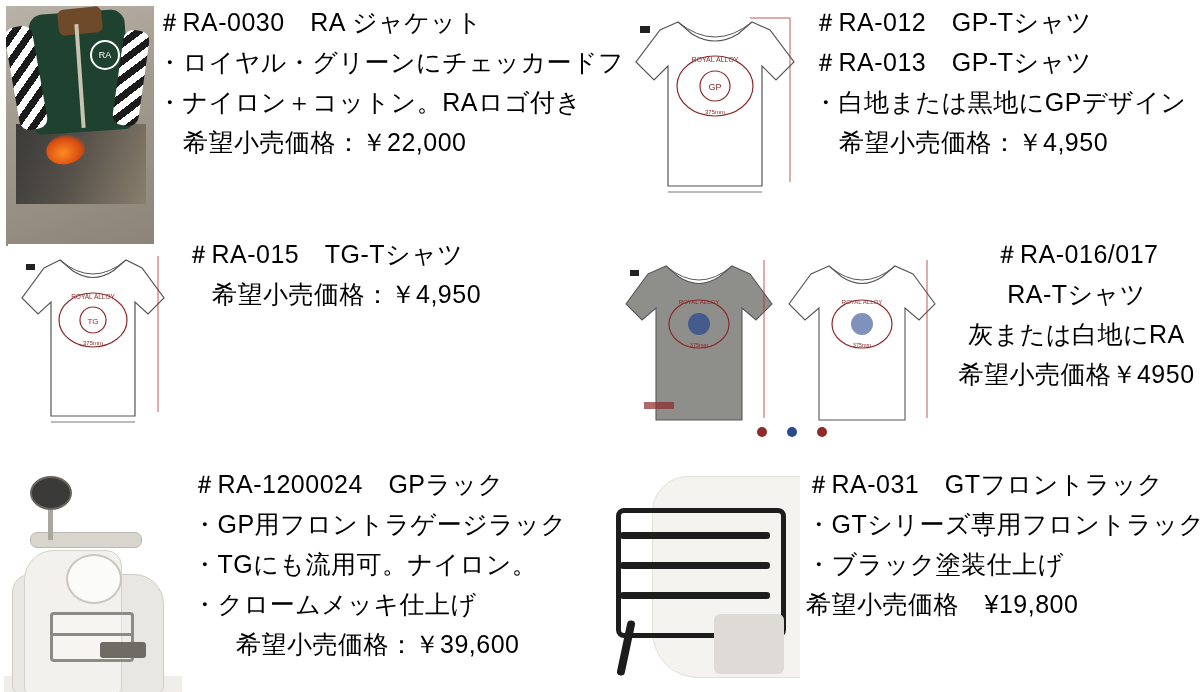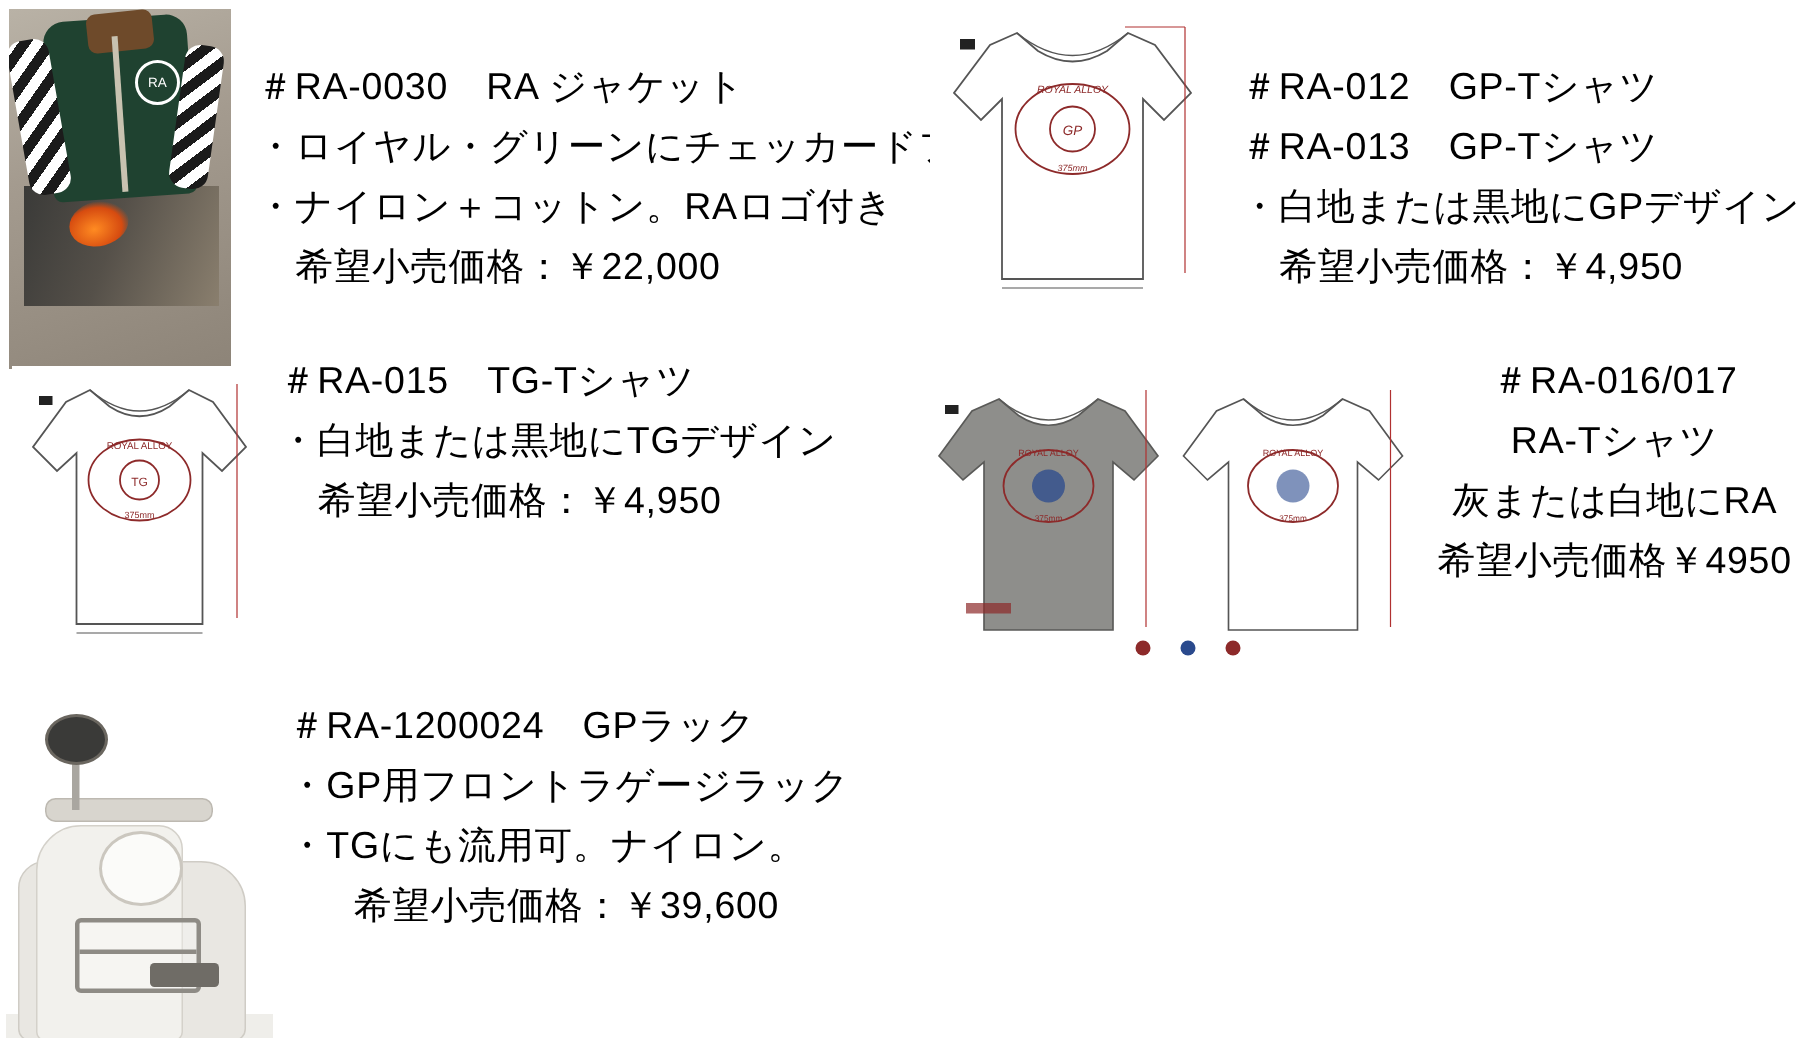--- a/index.html
+++ b/index.html
@@ -49,21 +49,21 @@
   .indent-1 { padding-left: 26px; }
   .indent-2 { padding-left: 44px; }
 
   
   .r1 { height: 220px; }
   .r1 .img-jacket {
     width: 148px; height: 240px; margin: 6px 0 0 6px;
     background: #9a9287;
     border: 0;
   }
-  .r1 .text-box { padding-top: 2px; padding-left: 17px; margin-top: 36px; }
+  .r1 .text-box { padding-top: 2px; padding-left: 3px; }
 
   
   .jacket-bg {
     position: absolute; inset: 0;
     background: linear-gradient(160deg, #b9b2a6 0%, #a49b8f 40%, #8d8478 100%);
   }
   .jacket-body {
     position: absolute; left: 26px; top: 6px; width: 96px; height: 120px;
     background: #1f4230;
     border-radius: 14px 14px 6px 6px;
@@ -215,21 +215,21 @@
       </div>
       <div class="text-box">
         <div class="line">＃RA-0030　RA ジャケット</div>
         <div class="line">・ロイヤル・グリーンにチェッカードフラッグの袖</div>
         <div class="line">・ナイロン＋コットン。RAロゴ付き</div>
         <div class="line indent-1">希望小売価格：￥22,000</div>
       </div>
     </div>
 
     <div class="cell cell-right">
-      <div class="img-box tee" style="width:190px;height:200px;margin:4px 0 0 20px;font-style:italic;">
+      <div class="img-box tee" style="width:190px;height:200px;margin:4px 0 0 20px;">
         <svg class="tee-svg" width="190" height="200" viewBox="0 0 190 200" aria-hidden="true">
           <path d="M58 18 L40 26 L16 58 L34 76 L48 62 L48 182 L142 182 L142 62 L156 76 L174 58 L150 26 L132 18 L118 30 Q95 44 72 30 Z" fill="#ffffff" stroke="#555555" stroke-width="1.2"></path>
           <path d="M58 18 Q95 48 132 18" fill="none" stroke="#555555" stroke-width="1"></path>
           <ellipse cx="95" cy="82" rx="38" ry="30" fill="none" stroke="#8d2a2a" stroke-width="1.2"></ellipse>
           <circle cx="95" cy="82" r="15" fill="none" stroke="#8d2a2a" stroke-width="1.2"></circle>
           <text x="95" y="58" font-size="7" text-anchor="middle" fill="#8d2a2a" font-family="Liberation Sans, sans-serif">ROYAL ALLOY</text>
           <text x="95" y="86" font-size="9" text-anchor="middle" fill="#8d2a2a" font-family="Liberation Sans, sans-serif">GP</text>
           <text x="95" y="110" font-size="6" text-anchor="middle" fill="#8d2a2a" font-family="Liberation Sans, sans-serif">375mm</text>
           <rect x="20" y="22" width="10" height="7" fill="#222222"></rect>
           <line x1="170" y1="14" x2="170" y2="178" stroke="#b03030" stroke-width="0.8"></line>
@@ -258,21 +258,20 @@
           <text x="85" y="55" font-size="6.5" text-anchor="middle" fill="#8d2a2a" font-family="Liberation Sans, sans-serif">ROYAL ALLOY</text>
           <text x="85" y="80" font-size="8" text-anchor="middle" fill="#8d2a2a" font-family="Liberation Sans, sans-serif">TG</text>
           <text x="85" y="101" font-size="6" text-anchor="middle" fill="#8d2a2a" font-family="Liberation Sans, sans-serif">375mm</text>
           <rect x="18" y="20" width="9" height="6" fill="#222222"></rect>
           <line x1="150" y1="12" x2="150" y2="168" stroke="#b03030" stroke-width="0.8"></line>
           <line x1="43" y1="178" x2="127" y2="178" stroke="#555555" stroke-width="0.8"></line>
         </svg>
       </div>
       <div class="text-box text-left">
         <div class="line">＃RA-015　TG-Tシャツ</div>
-        <div class="line">・白地または黒地にTGデザイン</div>
         <div class="line indent-1">希望小売価格：￥4,950</div>
       </div>
     </div>
 
     <div class="cell cell-right">
       <div class="img-box img-tee-right">
         <svg class="tee-svg" width="330" height="190" viewBox="0 0 330 190" aria-hidden="true">
 
           <path d="M52 16 L34 24 L12 54 L28 70 L42 58 L42 170 L128 170 L128 58 L142 70 L158 54 L136 24 L118 16 L105 27 Q85 40 65 27 Z" fill="#8e8e8b" stroke="#5a5a58" stroke-width="1.1"></path>
           <path d="M52 16 Q85 44 118 16" fill="none" stroke="#5a5a58" stroke-width="1"></path>
@@ -316,19 +315,39 @@
         <div class="sc-mirror-stem"></div>
         <div class="sc-mirror"></div>
         <div class="sc-light"></div>
         <div class="sc-rack"></div>
         <div class="sc-badge"></div>
       </div>
       <div class="text-box text-left">
         <div class="line">＃RA-1200024　GPラック</div>
         <div class="line">・GP用フロントラゲージラック</div>
         <div class="line">・TGにも流用可。ナイロン。</div>
+        <div class="line">・クロームメッキ仕上げ</div>
         <div class="line indent-2">希望小売価格：￥39,600</div>
       </div>
     </div>
 
+    <div class="cell cell-right">
+      <div class="img-box img-rack">
+        <div class="rk-bg"></div>
+        <div class="rk-scooter"></div>
+        <div class="rk-frame"></div>
+        <div class="rk-bar1"></div>
+        <div class="rk-bar2"></div>
+        <div class="rk-bar3"></div>
+        <div class="rk-leg"></div>
+        <div class="rk-leg2"></div>
+        <div class="rk-panel"></div>
+      </div>
+      <div class="text-box text-right">
+        <div class="line">＃RA-031　GTフロントラック</div>
+        <div class="line">・GTシリーズ専用フロントラック</div>
+        <div class="line">・ブラック塗装仕上げ</div>
+        <div class="line">希望小売価格　¥19,800</div>
+      </div>
+    </div>
   </div>
 
 </div>
 
 </body></html>

